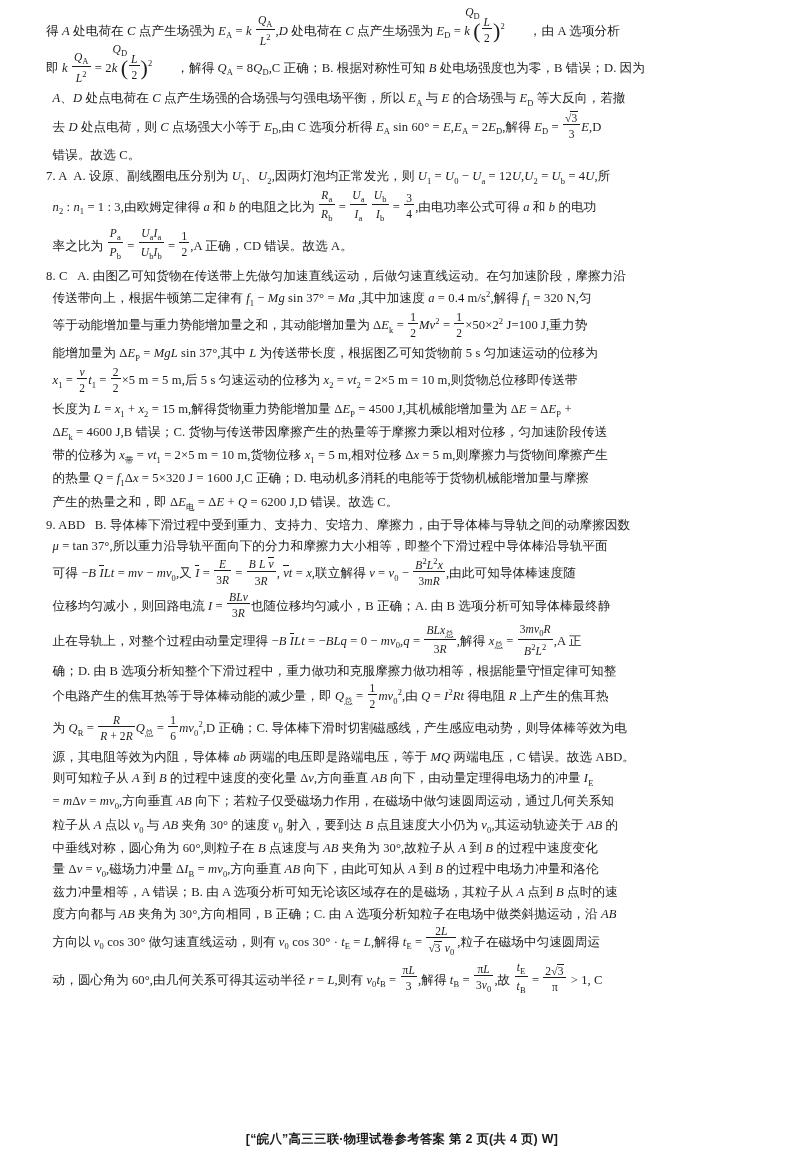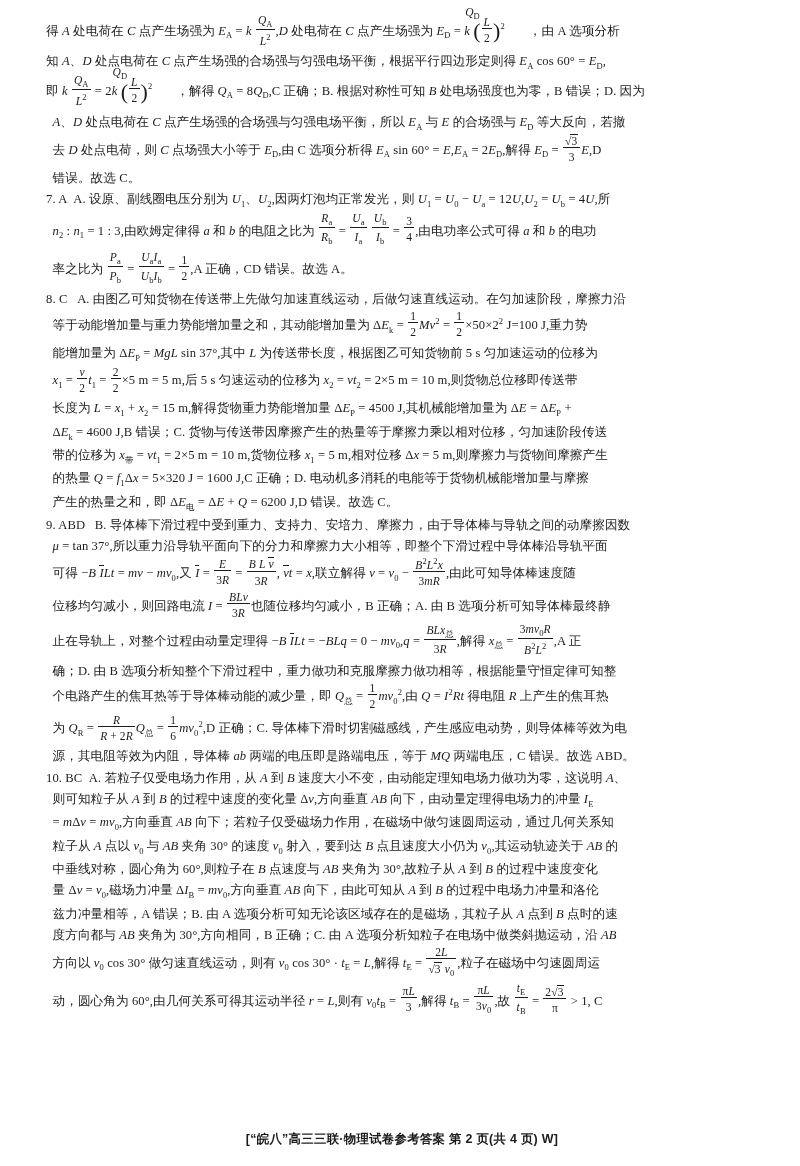--- a/index.html
+++ b/index.html
@@ -97,23 +97,20 @@
 
 <div class="page">
 
   <div>
     <div class="para tall">
       得 <i>A</i> 处电荷在 <i>C</i> 点产生场强为 <i>E</i><span class="sub">A</span> = <i>k</i>
       <span class="frac bigfrac"><span class="nu"><i>Q</i><span class="sub">A</span></span><span class="de"><i>L</i><span class="sup">2</span></span></span>,<i>D</i> 处电荷在 <i>C</i> 点产生场强为 <i>E</i><span class="sub">D</span> = <i>k</i>
       <span class="paren-frac"><span class="big-paren">(</span><span class="frac bigfrac"><span class="nu"><i>L</i></span><span class="de">2</span></span><span class="big-paren">)</span><span class="sup">2</span></span>
       <span style="position:relative;top:-9px;left:-46px;"><span class="frac bigfrac"><span class="nu"><i>Q</i><span class="sub">D</span></span><span class="de" style="border:none;">&nbsp;</span></span></span>，由 A 选项分析
     </div>
-    <div class="para">
-      知 <i>A</i>、<i>D</i> 处点电荷在 <i>C</i> 点产生场强的合场强与匀强电场平衡，根据平行四边形定则得 <i>E</i><span class="sub">A</span> cos 60° = <i>E</i><span class="sub">D</span>,
-    </div>
     <div class="para tall">
       即 <i>k</i> <span class="frac bigfrac"><span class="nu"><i>Q</i><span class="sub">A</span></span><span class="de"><i>L</i><span class="sup">2</span></span></span> = 2<i>k</i>
       <span class="paren-frac"><span class="big-paren">(</span><span class="frac bigfrac"><span class="nu"><i>L</i></span><span class="de">2</span></span><span class="big-paren">)</span><span class="sup">2</span></span>
       <span style="position:relative;top:-9px;left:-46px;"><span class="frac bigfrac"><span class="nu"><i>Q</i><span class="sub">D</span></span><span class="de" style="border:none;">&nbsp;</span></span></span>，解得 <i>Q</i><span class="sub">A</span> = 8<i>Q</i><span class="sub">D</span>,C 正确；B. 根据对称性可知 <i>B</i> 处电场强度也为零，B 错误；D. 因为
     </div>
     <div class="para">
       &nbsp;&nbsp;<i>A</i>、<i>D</i> 处点电荷在 <i>C</i> 点产生场强的合场强与匀强电场平衡，所以 <i>E</i><span class="sub">A</span> 与 <i>E</i> 的合场强与 <i>E</i><span class="sub">D</span> 等大反向，若撤
     </div>
     <div class="para tall">
       &nbsp;&nbsp;去 <i>D</i> 处点电荷，则 <i>C</i> 点场强大小等于 <i>E</i><span class="sub">D</span>,由 C 选项分析得 <i>E</i><span class="sub">A</span> sin 60° = <i>E</i>,<i>E</i><span class="sub">A</span> = 2<i>E</i><span class="sub">D</span>,解得 <i>E</i><span class="sub">D</span> =
@@ -143,20 +140,23 @@
       <span class="frac bigfrac"><span class="nu">1</span><span class="de">2</span></span>,A 正确，CD 错误。故选 A。
     </div>
   </div>
 
   <div>
     <div class="para">
       <span class="num">8.</span>
       <span>C</span>
       &nbsp;&nbsp;A. 由图乙可知货物在传送带上先做匀加速直线运动，后做匀速直线运动。在匀加速阶段，摩擦力沿
     </div>
+    <div class="para">
+      &nbsp;&nbsp;传送带向上，根据牛顿第二定律有 <i>f</i><span class="sub">1</span> − <i>Mg</i> sin 37° = <i>Ma</i> ,其中加速度 <i>a</i> = 0.4 m/s<span class="sup">2</span>,解得 <i>f</i><span class="sub">1</span> = 320 N,匀
+    </div>
     <div class="para tall">
       &nbsp;&nbsp;等于动能增加量与重力势能增加量之和，其动能增加量为 Δ<i>E</i><span class="sub">k</span> =
       <span class="frac bigfrac"><span class="nu">1</span><span class="de">2</span></span><i>Mv</i><span class="sup">2</span> =
       <span class="frac bigfrac"><span class="nu">1</span><span class="de">2</span></span>×50×2<span class="sup">2</span> J=100 J,重力势
     </div>
     <div class="para">
       &nbsp;&nbsp;能增加量为 Δ<i>E</i><span class="sub">P</span> = <i>MgL</i> sin 37°,其中 <i>L</i> 为传送带长度，根据图乙可知货物前 5 s 匀加速运动的位移为
     </div>
     <div class="para tall">
       &nbsp;&nbsp;<i>x</i><span class="sub">1</span> = <span class="frac bigfrac"><span class="nu"><i>v</i></span><span class="de">2</span></span><i>t</i><span class="sub">1</span> =
@@ -214,25 +214,20 @@
       &nbsp;&nbsp;为 <i>Q</i><span class="sub">R</span> = <span class="frac bigfrac"><span class="nu"><i>R</i></span><span class="de"><i>R</i> + 2<i>R</i></span></span><i>Q</i><span class="sub">总</span> =
       <span class="frac bigfrac"><span class="nu">1</span><span class="de">6</span></span><i>mv</i><span class="sub">0</span><span class="sup">2</span>,D 正确；C. 导体棒下滑时切割磁感线，产生感应电动势，则导体棒等效为电
     </div>
     <div class="para">
       &nbsp;&nbsp;源，其电阻等效为内阻，导体棒 <i>ab</i> 两端的电压即是路端电压，等于 <i>MQ</i> 两端电压，C 错误。故选 ABD。
     </div>
   </div>
 
   <div>
     <div class="para">
-      <span class="num">10.</span>
-      <span>BC</span>
-      &nbsp;A. 若粒子仅受电场力作用，从 <i>A</i> 到 <i>B</i> 速度大小不变，由动能定理知电场力做功为零，这说明 <i>A</i>、
-    </div>
-    <div class="para">
       &nbsp;&nbsp;则可知粒子从 <i>A</i> 到 <i>B</i> 的过程中速度的变化量 Δ<i>v</i>,方向垂直 <i>AB</i> 向下，由动量定理得电场力的冲量 <i>I</i><span class="sub">E</span>
     </div>
     <div class="para">
       &nbsp;&nbsp;= <i>m</i>Δ<i>v</i> = <i>mv</i><span class="sub">0</span>,方向垂直 <i>AB</i> 向下；若粒子仅受磁场力作用，在磁场中做匀速圆周运动，通过几何关系知
     </div>
     <div class="para">
       &nbsp;&nbsp;粒子从 <i>A</i> 点以 <i>v</i><span class="sub">0</span> 与 <i>AB</i> 夹角 30° 的速度 <i>v</i><span class="sub">0</span> 射入，要到达 <i>B</i> 点且速度大小仍为 <i>v</i><span class="sub">0</span>,其运动轨迹关于 <i>AB</i> 的
     </div>
     <div class="para">
       &nbsp;&nbsp;中垂线对称，圆心角为 60°,则粒子在 <i>B</i> 点速度与 <i>AB</i> 夹角为 30°,故粒子从 <i>A</i> 到 <i>B</i> 的过程中速度变化

